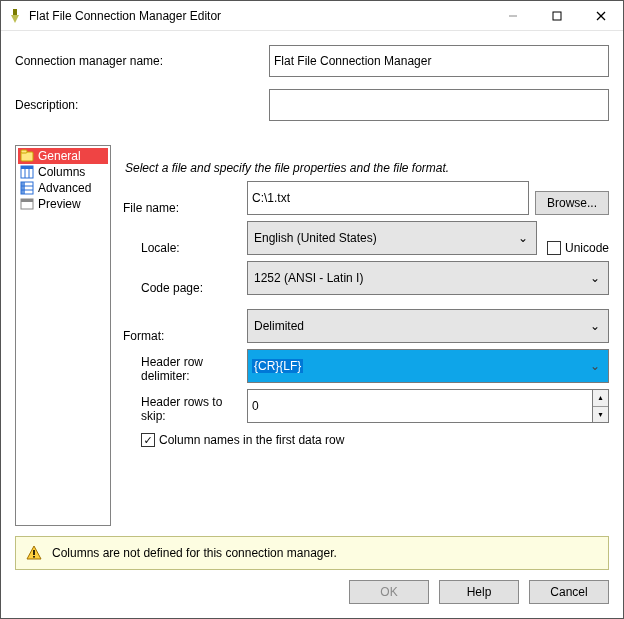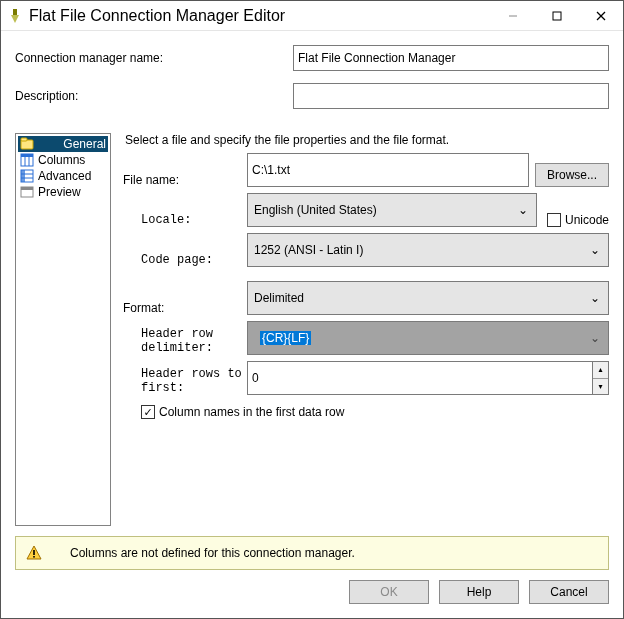--- a/index.html
+++ b/index.html
@@ -19,55 +19,55 @@
   
   .titlebar {
     height: 30px;
     display: flex;
     align-items: center;
     padding-left: 6px;
     background: #fff;
     border-bottom: 1px solid #e5e5e5;
   }
   .titlebar .app-icon { width:16px; height:16px; margin-right:6px; display:flex; align-items:center; justify-content:center; }
-  .titlebar .title { flex:1; font-size:16px; }
+  .titlebar .title { flex:1; font-size:12px; }
   .winbtns { display:flex; height:100%; }
   .winbtn { width:44px; display:flex; align-items:center; justify-content:center; color:#000; }
   
   .topfields { padding: 14px 14px 6px 14px; }
   .toprow { display:flex; align-items:center; margin-bottom:12px; }
   .toprow label { width: 254px; }
   .toprow input {
-    flex:1; height:26px; border:1px solid #7a7a7a; padding:0 4px; font:inherit;margin-left:24px;
+    flex:1; height:32px; border:1px solid #7a7a7a; padding:0 4px; font:inherit;
   }
   
   .mainarea { flex:1; display:flex; padding: 6px 14px 4px 14px; gap:12px; min-height:0; }
   .sidebar {
     width:96px; border:1px solid #828282; background:#fff; padding:2px;
     display:flex; flex-direction:column;
   }
   .navitem { display:flex; align-items:center; height:16px; padding:0 2px; gap:4px; cursor:default; }
-  .navitem.selected { background:#0c4a6e; color:#fff;justify-content:space-between; }
+  .navitem.selected { background:#ef4444; color:#fff; }
   .navicon { width:14px; height:14px; display:flex; align-items:center; justify-content:center; }
   .navicon svg { width:14px; height:14px; }
   .content { flex:1; display:flex; flex-direction:column; min-width:0; }
-  .content .intro { margin: 0 0 6px 2px; }
+  .content .intro { margin: 16px 0 6px 2px; font-style: italic; }
   .formrow { display:flex; align-items:flex-end; margin-bottom:6px; }
-  .formrow.indent .lbl { padding-left:18px;font-family:Liberation Mono, monospace; }
+  .formrow.indent .lbl { padding-left:18px; }
   .formrow .lbl { width:124px; }
   .formrow.sect { margin-top:8px; }
   input[type=text].tb, .combo, .combo-open, .spin {
     border:1px solid #7a7a7a; height:34px; font:inherit; padding:0 4px; background:#fff;
   }
   .tb { flex:1; }
   .combo-wrap { flex:1; position:relative; display:flex; }
   .combo { flex:1; background:#e5e5e5; display:flex; align-items:center; padding-left:6px; }
   .combo .arrow { margin-left:auto; width:18px; text-align:center; color:#000; }
   .combo-open {
-    flex:1; display:flex; align-items:center; padding-left:12px; background:#a3a3a3;
+    flex:1; display:flex; align-items:center; padding-left:4px; background:#0ea5e9;
   }
   .combo-open .sel {
     background:#0078d7; color:#fff; padding:0 2px;
   }
   .combo-open .arrow { margin-left:auto; width:18px; text-align:center; color:#444; }
   .btn {
     height:24px; min-width:74px; padding:0 10px; background:#e1e1e1;
     border:1px solid #8a8a8a; margin-left:6px; display:flex; align-items:center; justify-content:center;
     cursor:default;
   }
@@ -80,21 +80,21 @@
   .spinbtns { display:flex; flex-direction:column; border:1px solid #7a7a7a; border-left:none; width:16px; }
   .spinbtns div { flex:1; display:flex; align-items:center; justify-content:center; font-size:8px; background:#f0f0f0; }
   .spinbtns div:first-child { border-bottom:1px solid #999; }
   .unicode-chk { display:flex; align-items:center; margin-left:10px; }
   
   .warnbar {
     margin: 6px 14px 10px 14px;
     background:#fdfde1;
     border:1px solid #c0c080;
     padding:8px 10px;
-    display:flex; align-items:center; gap:28px;
+    display:flex; align-items:center; gap:10px;
   }
   .warnicon { width:16px; height:16px; }
   
   .footer {
     display:flex; justify-content:flex-end; padding: 0 14px 14px 14px; gap:10px;
   }
   .footer .btn { min-width:80px; margin-left:0; }
 </style>
 </head>
 <body>
@@ -233,21 +233,21 @@
       <div class="lbl">Header row delimiter:</div>
       <div class="combo-wrap">
         <div class="combo-open">
           <span class="sel">{CR}{LF}</span>
           <span class="arrow">⌄</span>
         </div>
       </div>
     </div>
 
     <div class="formrow indent">
-      <div class="lbl">Header rows to first:</div>
+      <div class="lbl">Header rows to skip:</div>
       <div class="spinwrap">
         <input type="text" class="spin" value="0" style="">
         <div class="spinbtns">
           <div>▴</div>
           <div>▾</div>
         </div>
       </div>
     </div>
 
     <div class="chkrow">

